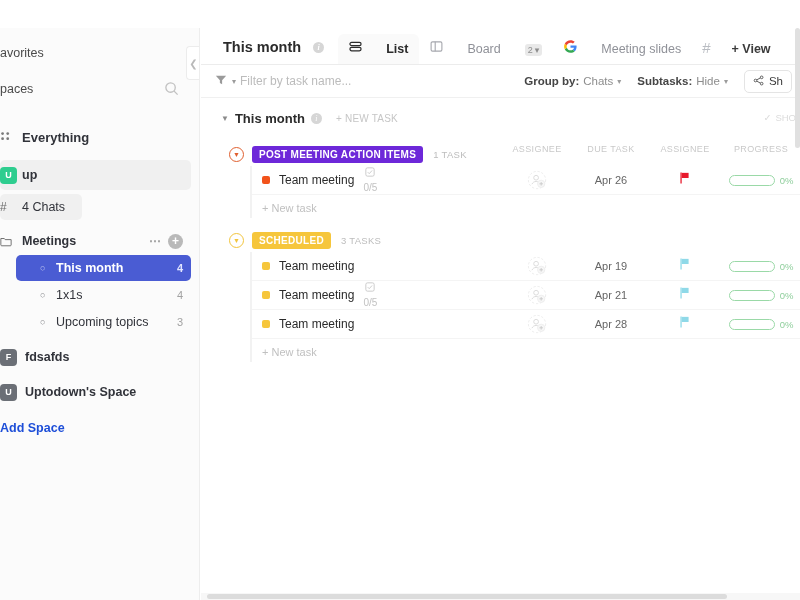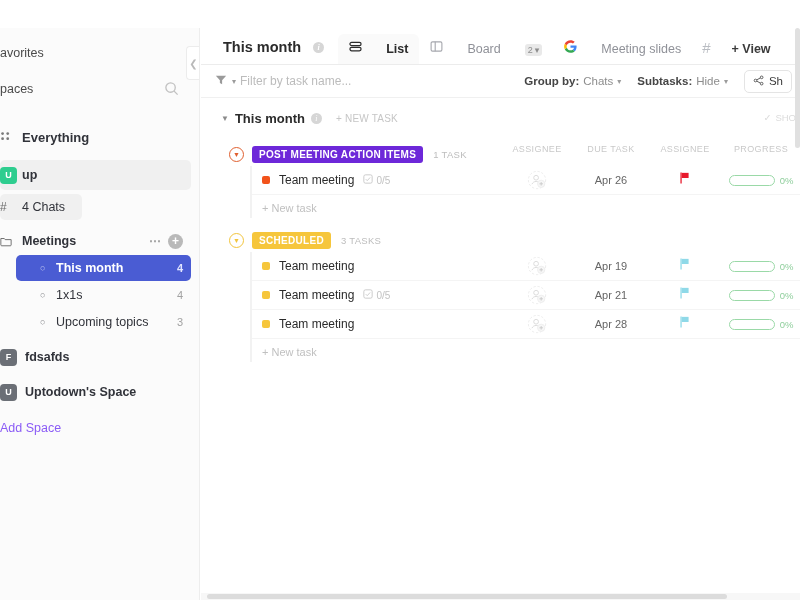--- a/index.html
+++ b/index.html
@@ -79,21 +79,21 @@
 
   .avatar-sq {
     width: 17px; height: 17px; border-radius: 4px; color: #fff;
     font-size: 9px; font-weight: bold; display: flex;
     align-items: center; justify-content: center; flex: none;
   }
   .av-green { background: #2ecd8f; }
   .av-gray  { background: #6b6f76; }
   .row-space { margin-top: 9px; font-weight: bold; }
   .row-space .ico { width: 25px; justify-content: flex-start; }
-  .row-addspace { margin-top: 10px; color: #8b5cf6; font-size: 12.5px; padding-left: 0; }
+  .row-addspace { margin-top: 10px; color: #1d4ed8; font-size: 12.5px; padding-left: 0; font-weight: bold; }
 
   
   .main {
     position: absolute; left: 201px; top: 28px; width: 599px; height: 572px;
     background: #fff;
   }
 
   
   .tabbar {
     position: relative; height: 37px; border-bottom: 1px solid #ececec;
@@ -191,21 +191,21 @@
     display: flex; align-items: center; height: 29px;
     border-bottom: 1px solid #f4f4f4; position: relative; cursor: pointer;
   }
   .task-left { display: flex; align-items: center; flex: 1; padding-left: 10px; min-width: 0; }
   .sq-dot { width: 8px; height: 8px; border-radius: 2px; margin-right: 9px; flex: none; }
   .sq-orange { background: #f2531b; }
   .sq-yellow { background: #f6c63c; }
   .task-name { font-size: 12px; color: #2b2b2b; white-space: nowrap; }
   .subcount {
     display: flex; align-items: center; gap: 3px; margin-left: 9px;
-    font-size: 10px; color: #c2c2c2;
+    font-size: 10px; color: #c2c2c2; flex-direction: column;
   }
 
   .cell { display: flex; align-items: center; justify-content: center; flex: none; }
   .c-assignee { width: 74px; }
   .c-due { width: 74px; font-size: 11px; color: #656565; }
   .c-priority { width: 74px; }
   .c-progress { width: 78px; display: flex; align-items: center; justify-content: center; gap: 5px; }
   .avatar-add { width: 20px; height: 20px; position: relative; opacity: .5; }
   .prog-track {
     width: 46px; height: 11px; border-radius: 6px; border: 1px solid #9ad9a7; background: #fff;

